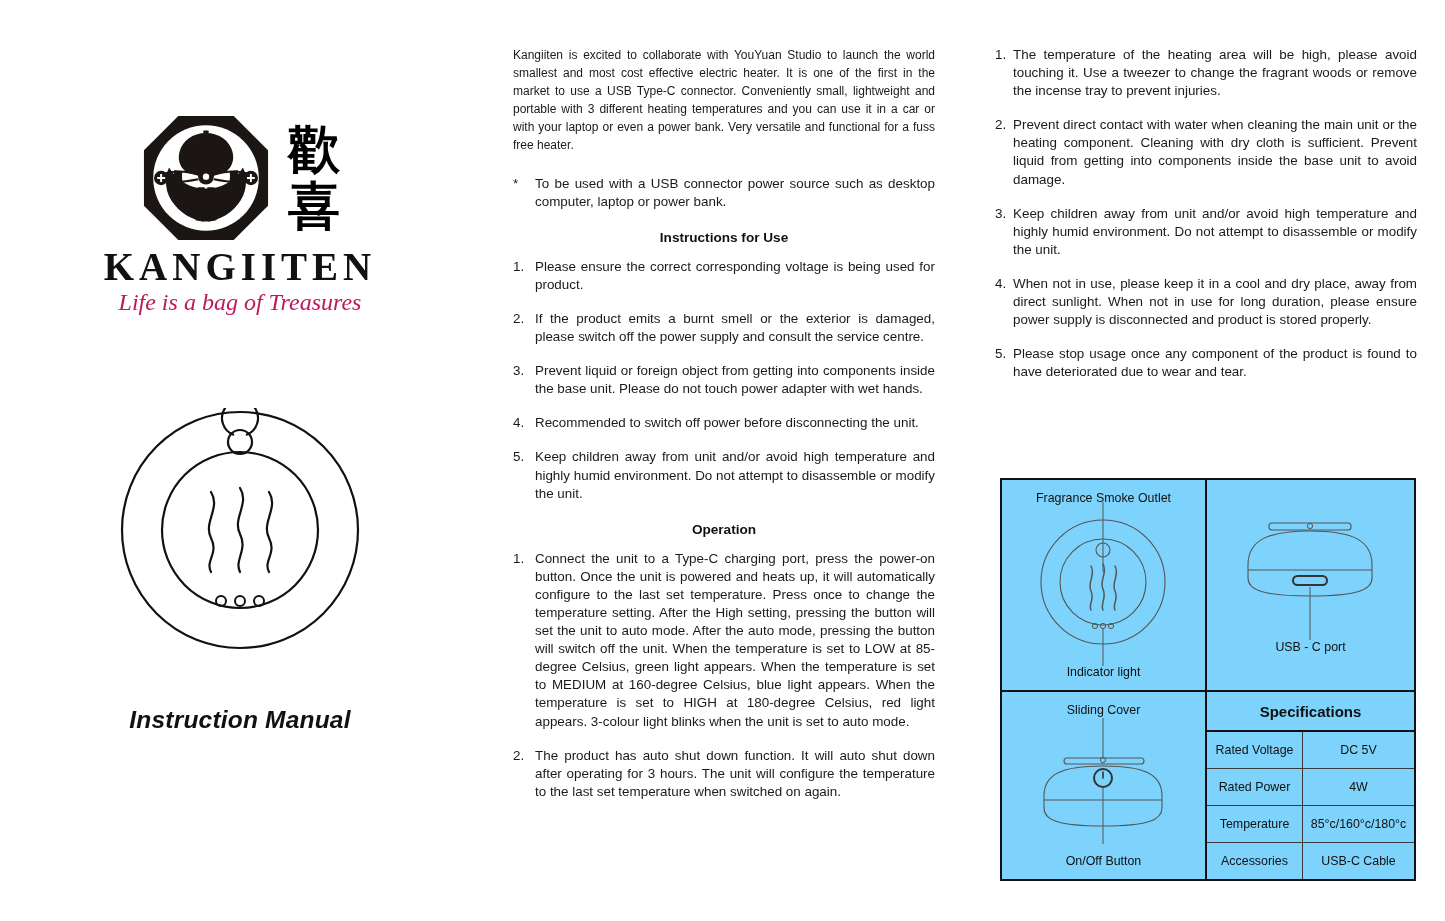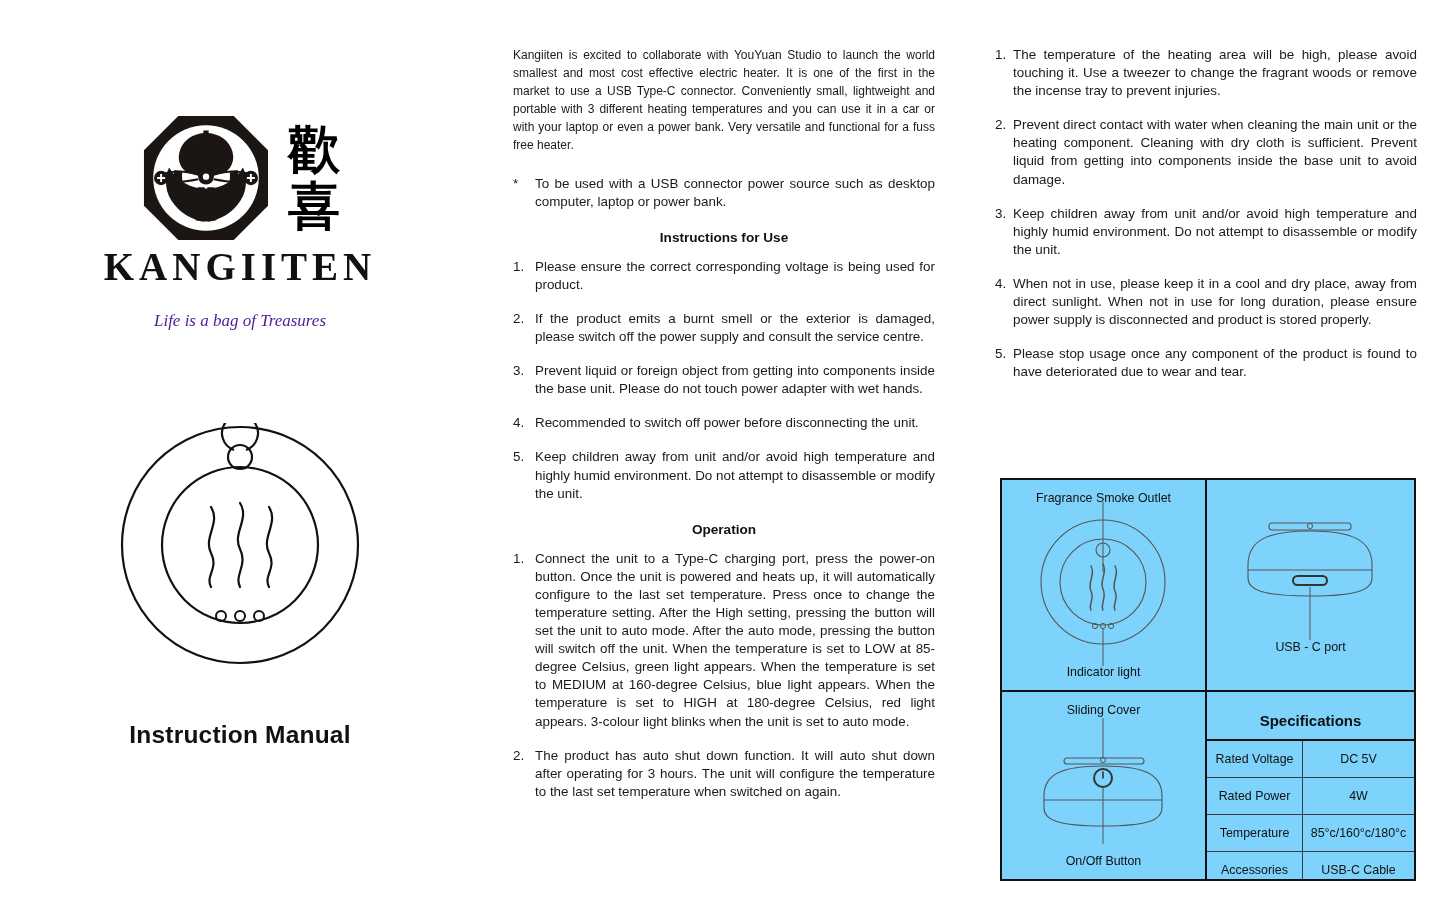--- a/index.html
+++ b/index.html
@@ -50,39 +50,39 @@
   }
   .brand-name {
     font-family: "Liberation Serif", serif;
     font-size: 39px;
     font-weight: 700;
     letter-spacing: 5px;
     color: #111;
     text-align: center;
   }
   .tagline {
-    margin-top: 22px;
     font-family: "Liberation Serif", serif;
     font-style: italic;
-    font-size: 17px;
-    color: #4c1d95;
+    font-size: 24px;
+    color: #be185d;
     text-align: center;
   }
   .product-art {
     margin-top: 92px;
     width: 250px;
     height: 250px;
   }
   .manual-caption {
     margin-top: 48px;
     font-size: 24.5px;
     font-weight: 700;
     letter-spacing: 0.2px;
     color: #111;
     text-align: left;
+    font-style: italic;
   }
 
   
   .col-mid {
     position: absolute;
     left: 513px; top: 46px;
     width: 422px;
   }
   .col-right {
     position: absolute;
@@ -153,21 +153,20 @@
   .lbl-top { top: 11px; }
   .lbl-bot { bottom: 11px; }
   .quad svg { position: absolute; left: 0; top: 0; }
 
   
   .spec-wrap {
     width: 100%;
     height: 100%;
     display: flex;
     flex-direction: column;
-    margin-top: 9px;
   }
   .spec-title {
     height: 40px;
     display: flex;
     align-items: center;
     justify-content: center;
     font-size: 15px;
     font-weight: 700;
     border-bottom: 2px solid #111;
     color: #111;

